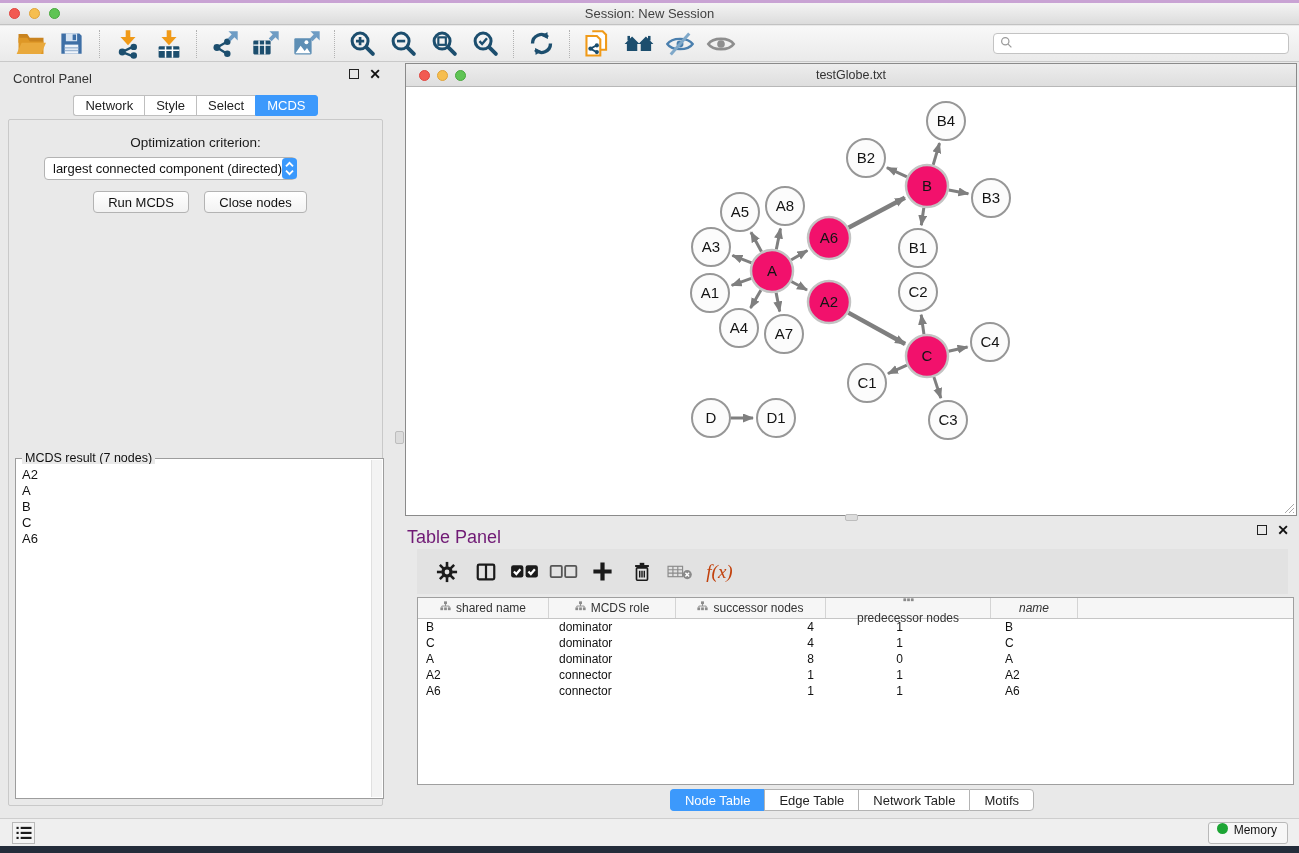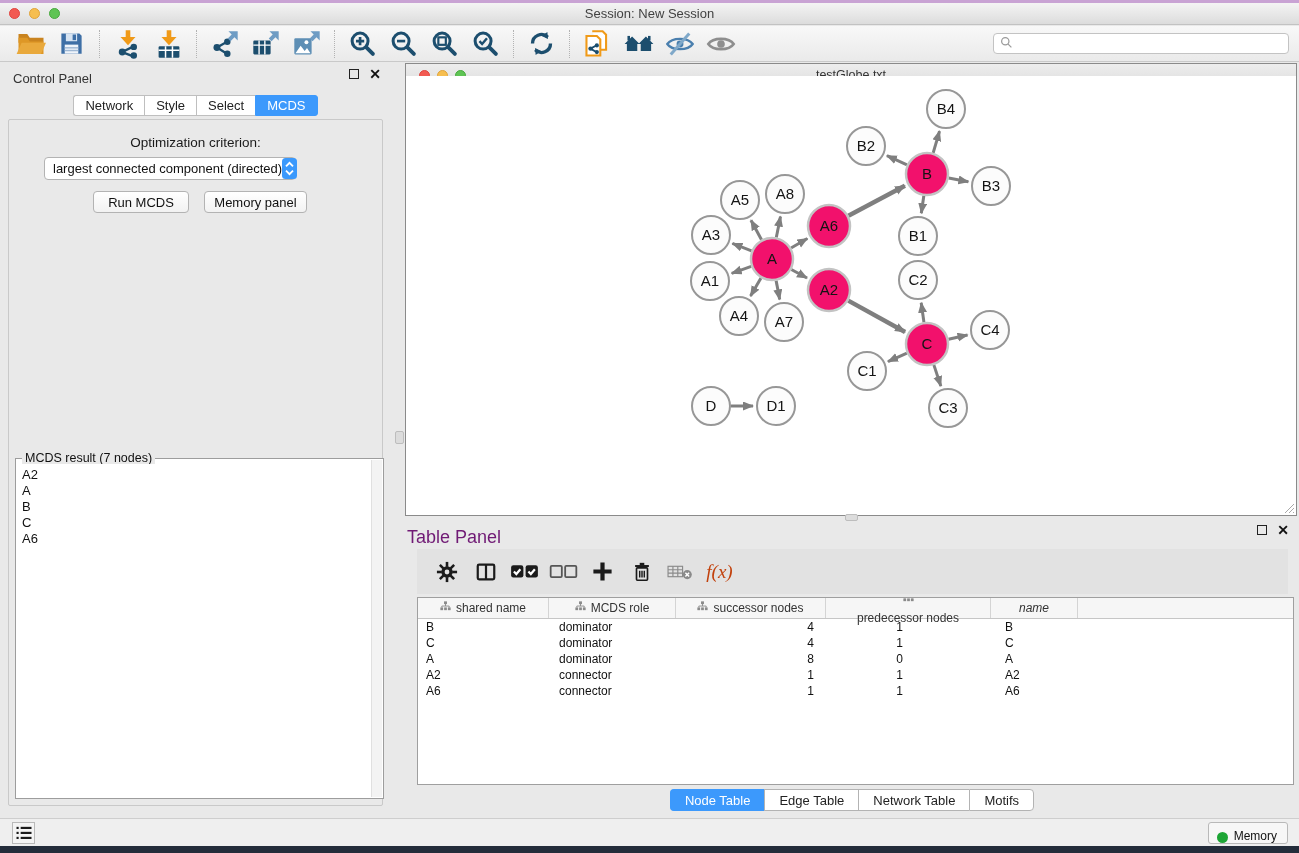--- a/index.html
+++ b/index.html
@@ -64,21 +64,21 @@
   .mcds-scroll { position:absolute; top:1px; bottom:1px; right:1px; width:11px;
                  background:#f3f3f3; border-left:1px solid #e0e0e0; }
 
   
   .graph-frame { position:absolute; left:405px; top:63px; width:892px; height:453px;
                  background:#fff; border:1px solid #8a8a8a; }
   .graph-titlebar { position:relative; height:23px; background:linear-gradient(#ededed,#dedede);
                     border-bottom:1px solid #b7b7b7; }
   .graph-titlebar .traffic { left:13px; top:6px; gap:7px; }
   .graph-title { text-align:center; font-size:12.5px; line-height:23px; color:#333; }
-  .graph-canvas { position:absolute; left:0; top:12px; width:890px; height:427px; background:#fff; }
+  .graph-canvas { position:absolute; left:0; top:24px; width:890px; height:427px; background:#fff; }
   .resize-grip { position:absolute; right:1px; bottom:1px; }
 
   
   .v-handle { position:absolute; left:395px; top:431px; width:9px; height:13px;
               background:#dcdcdc; border:1px solid #bdbdbd; border-radius:2px; }
   .h-handle { position:absolute; left:845px; top:514px; width:13px; height:7px;
               background:#dcdcdc; border:1px solid #bdbdbd; border-radius:2px; }
 
   
   .table-panel { position:absolute; left:405px; top:519px; width:894px; height:299px; }
@@ -104,21 +104,21 @@
   .tp-tab.active { background:#3c99fc; border-color:#3c99fc; color:#fff; }
 
   
   .statusbar { position:absolute; left:0; top:818px; width:100%; height:28px;
                background:#efefef; border-top:1px solid #cecece; }
   .status-list-btn { position:absolute; left:12px; top:3px; width:23px; height:22px;
                      border:1px solid #b9b9b9; background:#f4f4f4; display:flex;
                      align-items:center; justify-content:center; }
   .memory-btn { position:absolute; right:11px; top:3px; height:22px; padding:0 10px 0 8px;
                 border:1px solid #b9b9b9; border-radius:3px; background:#f7f7f7;
-                display:flex; align-items:flex-end; gap:6px; font-size:12px; color:#111; }
+                display:flex; align-items:flex-start; gap:6px; font-size:12px; color:#111; }
   .memory-dot { width:11px; height:11px; border-radius:50%; background:#1da535; }
   .desktop-bottom { position:absolute; left:0; top:846px; width:100%; height:7px; background:#232c3a; }
 </style>
 </head>
 <body>
 
 <div class="desktop-top"></div>
 
 <div class="titlebar">
   <div class="traffic">
@@ -287,21 +287,21 @@
   <div class="cp-content">
     <div class="opt-label">Optimization criterion:</div>
     <div class="combo">
       <span class="combo-text">largest connected component (directed)</span>
       <span class="combo-stepper" id="stepper-slot"><svg viewBox="0 0 15 21" width="15" height="21">
             <rect width="15" height="21" rx="3.5" fill="#3b99fc"></rect>
             <path d="M4 8.4l3.5-3.6L11 8.4M4 12.6l3.5 3.6 3.5-3.6" stroke="#fff" stroke-width="1.8" fill="none"></path>
           </svg></span>
     </div>
     <div class="btn btn-run">Run MCDS</div>
-    <div class="btn btn-close">Memory panel</div>
+    <div class="btn btn-close">Close nodes</div>
     <div class="mcds-fieldset">
       <span class="mcds-legend">MCDS result (7 nodes)</span>
       <div class="mcds-list" id="mcds-list">
           <div>A2</div>
           <div>A</div>
           <div>B</div>
           <div>C</div>
           <div>A6</div>
         </div>
       <div class="mcds-scroll"></div>

